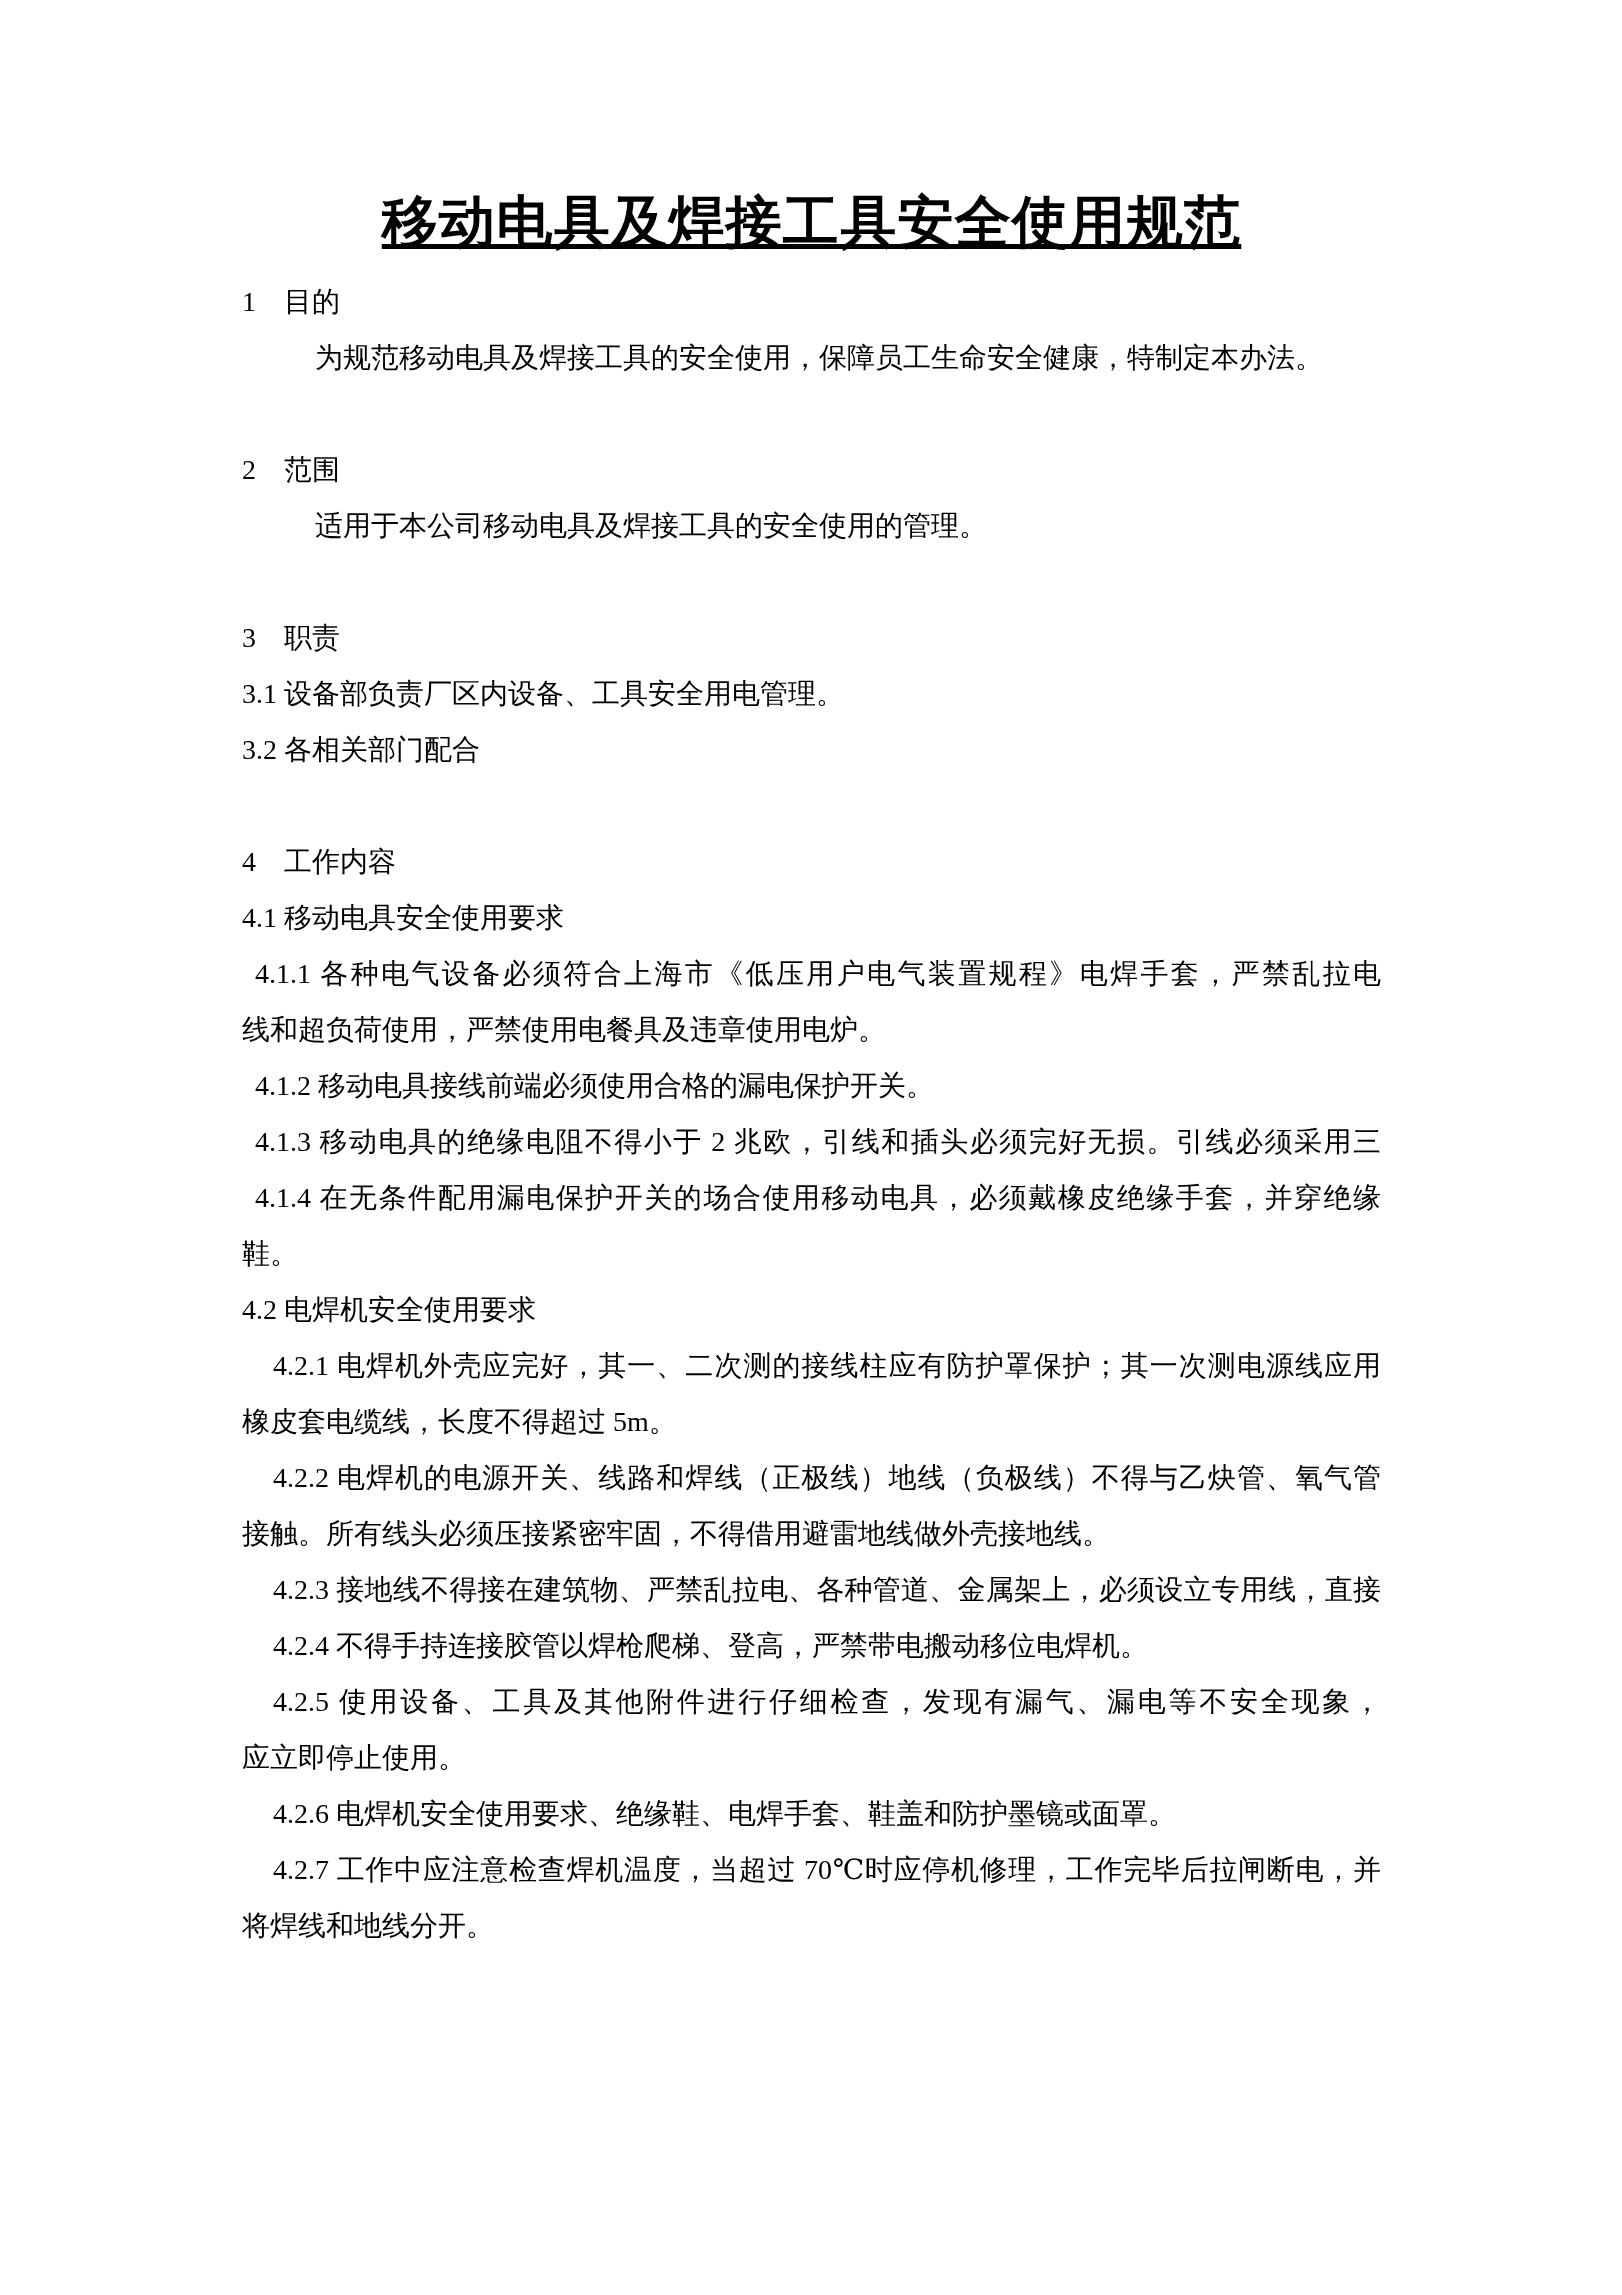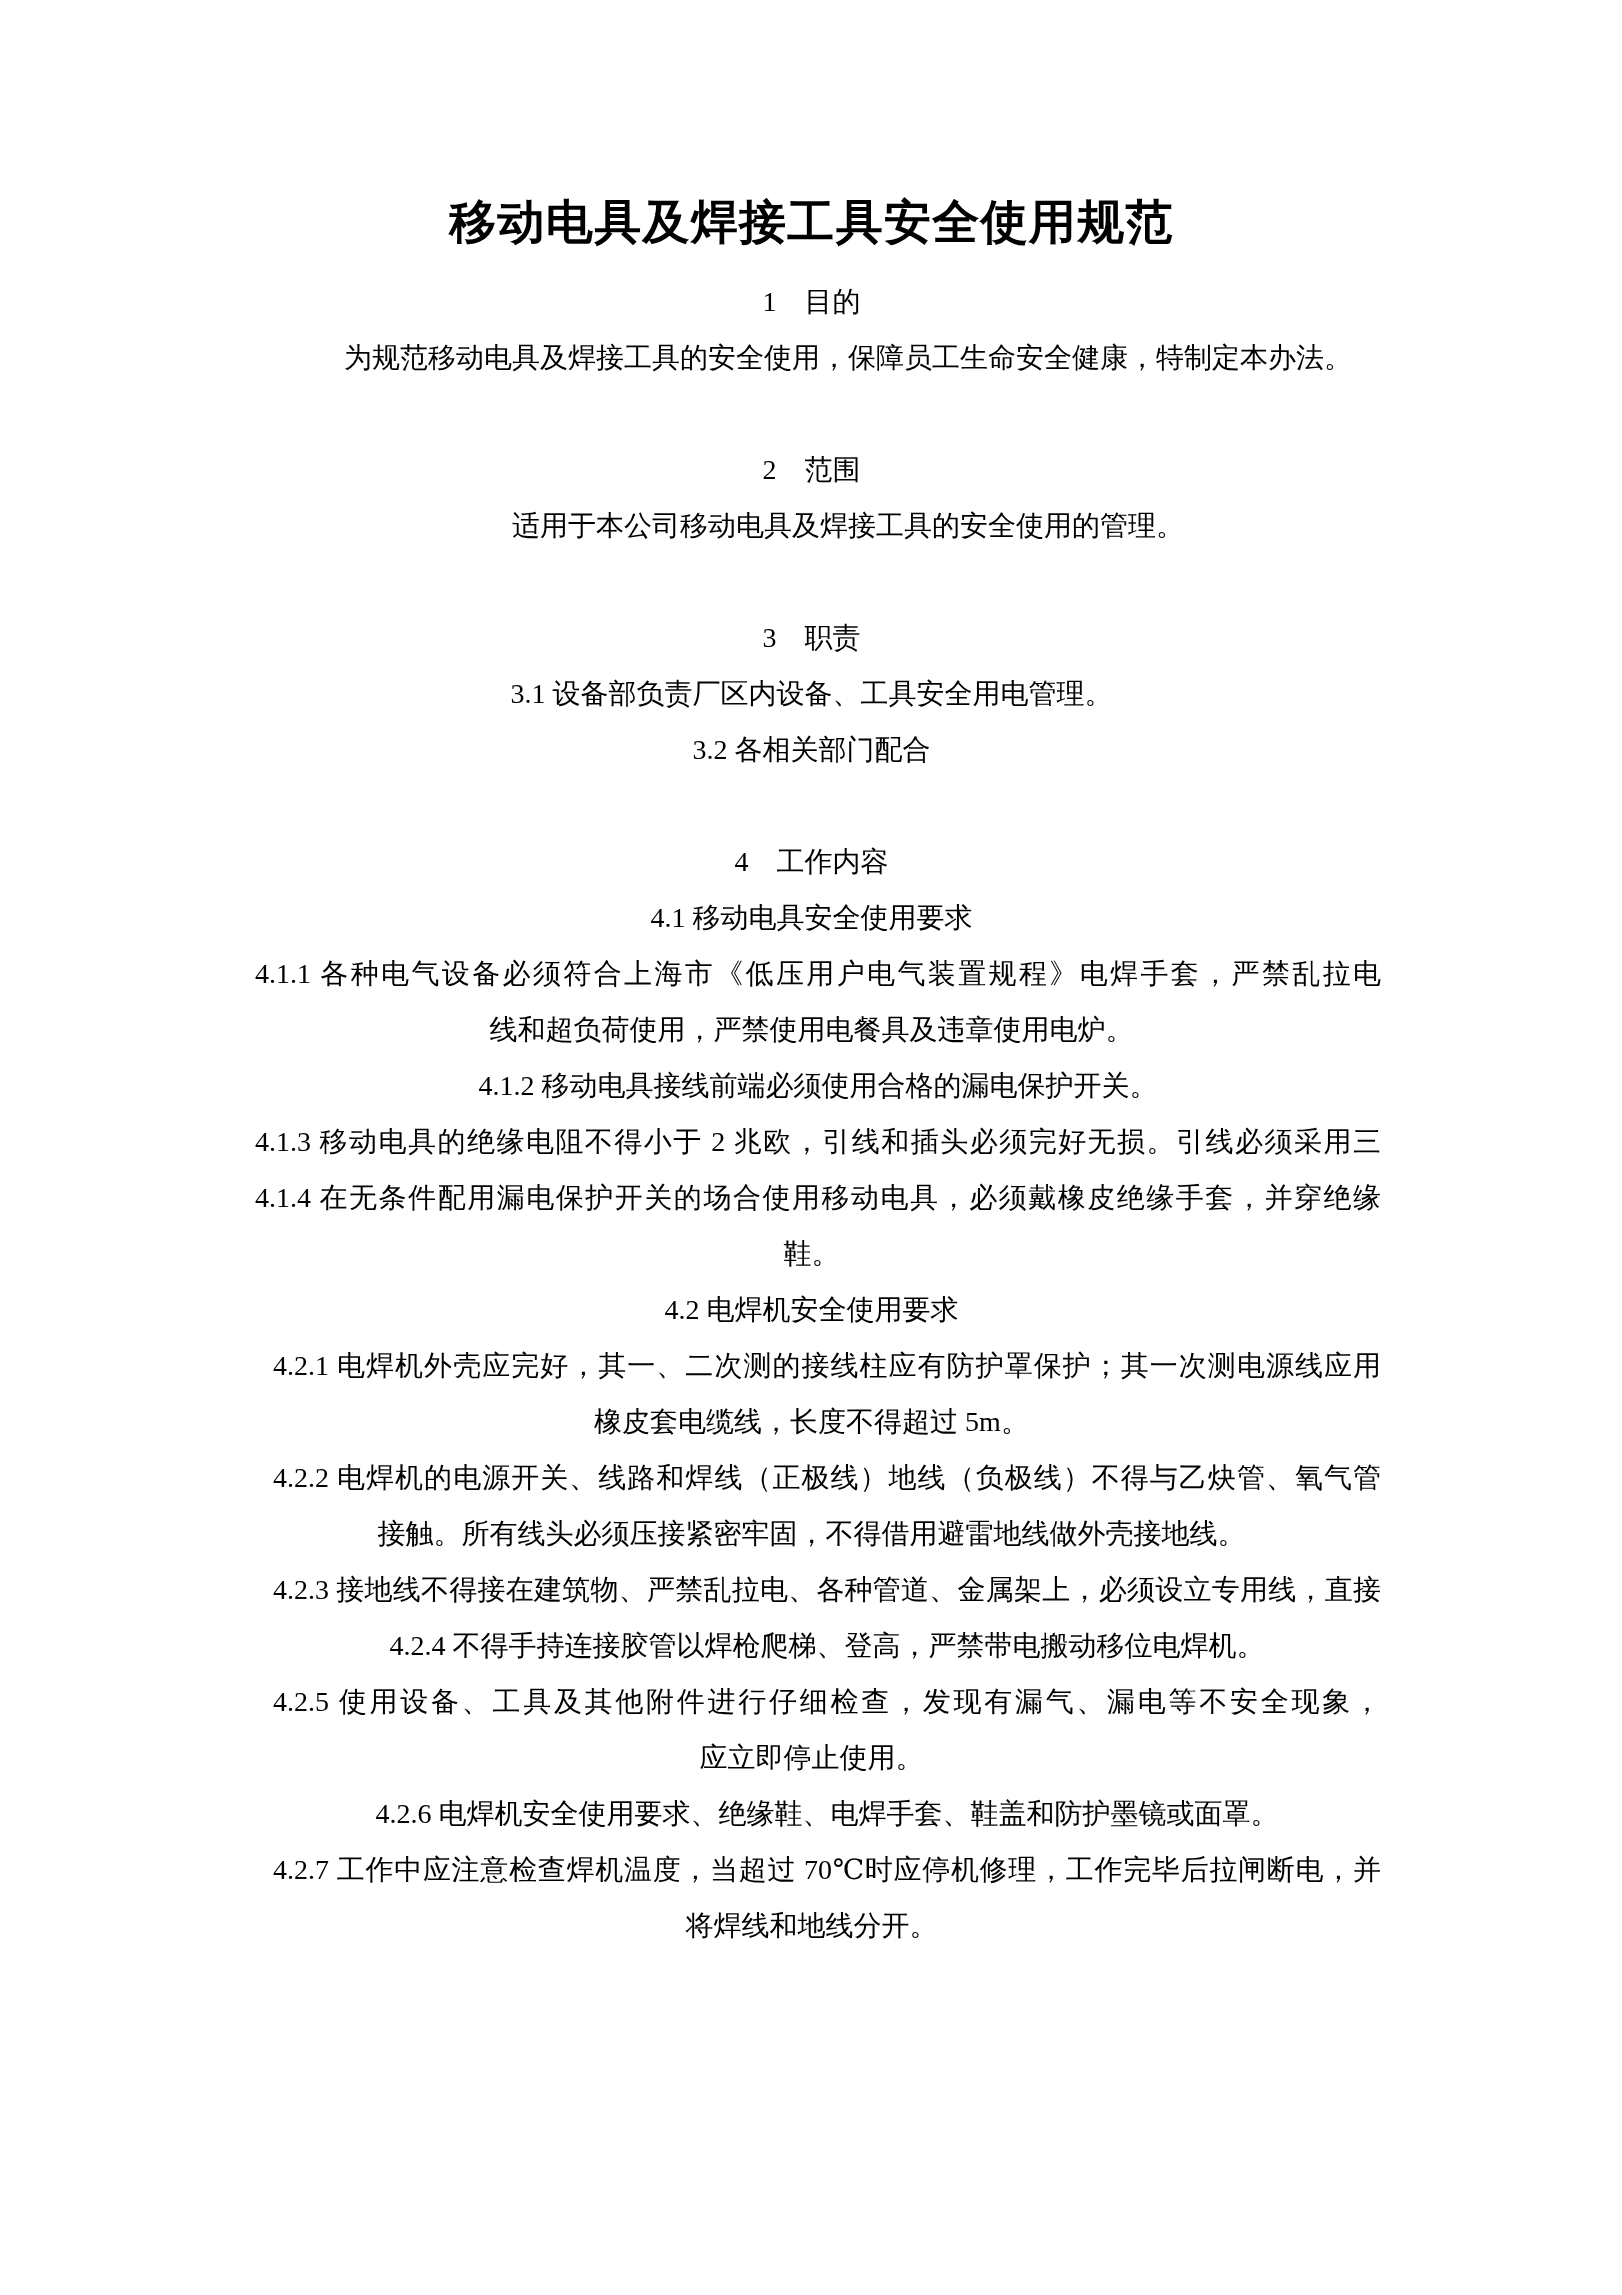--- a/index.html
+++ b/index.html
@@ -14,35 +14,36 @@
     color: #000000;
     font-family: "Liberation Serif", "DejaVu Serif", serif;
   }
   .doc {
     position: absolute;
     left: 242px;
     top: 194px;
     width: 1139px;
   }
   .title {
-    font-size: 47px;
+    font-size: 56px;
     font-weight: bold;
     line-height: 56px;
     text-align: center;
     letter-spacing: 1.3px;
     margin: 0 0 24px 0;
     white-space: nowrap;
+    text-decoration: underline;
   }
   .line {
     font-size: 28px;
     line-height: 56px;
     max-height: 56px;
     overflow: hidden;
     white-space: nowrap;
-    text-align: center;
+    text-align: left;
   }
   .line.blank   { height: 56px; }
   .line.indent2 { padding-left: 73px; }
   .line.sub1    { padding-left: 13px; }
   .line.sub2    { padding-left: 31px; }
   .line.justify {
     white-space: normal;
     text-align: justify;
     text-align-last: justify;
     text-justify: inter-character;

